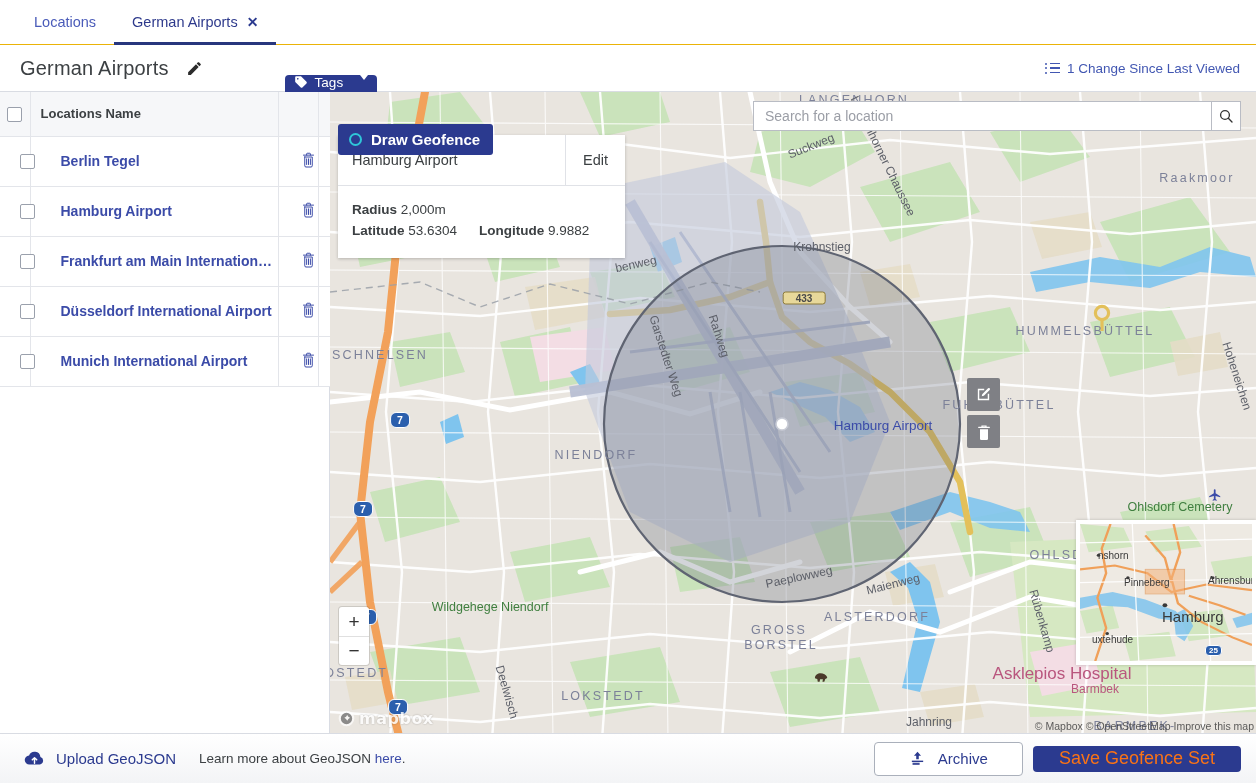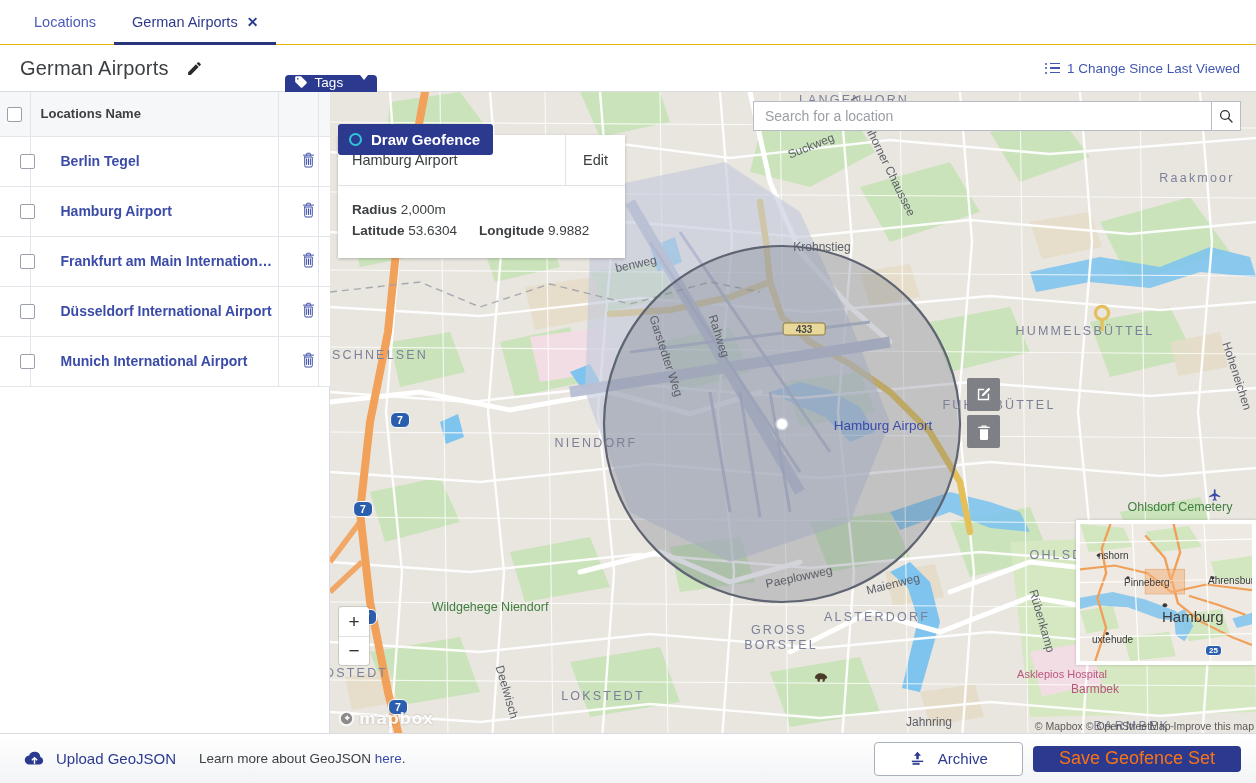--- a/index.html
+++ b/index.html
@@ -494,39 +494,39 @@
           </svg>
       </div>
 
       <div class="map-canvas" style="pointer-events:none;z-index:13" id="map-labels">
           <div style="position: absolute; white-space: nowrap; transform: translate(-50%, -50%); left: 524px; top: 8px; font-size: 12.5px; letter-spacing: 2.2px; color: rgb(124, 129, 153); font-weight: 400;">LANGENHORN</div>
           <div style="position: absolute; white-space: nowrap; transform: translate(-50%, -50%) rotate(-22deg); left: 481px; top: 54px; font-size: 12px; color: rgb(92, 95, 104);">Suckweg</div>
           <div style="position: absolute; white-space: nowrap; transform: translate(-50%, -50%) rotate(64deg); left: 553px; top: 64px; font-size: 12px; color: rgb(92, 95, 104);">Langenhorner Chaussee</div>
           <div style="position: absolute; white-space: nowrap; transform: translate(-50%, -50%); left: 867px; top: 86px; font-size: 12.5px; letter-spacing: 2.2px; color: rgb(124, 129, 153); font-weight: 400;">Raakmoor</div>
           <div style="position: absolute; white-space: nowrap; transform: translate(-50%, -50%); left: 492px; top: 155px; font-size: 12px; color: rgb(92, 95, 104);">Krohnstieg</div>
           <div style="position: absolute; white-space: nowrap; transform: translate(-50%, -50%) rotate(-12deg); left: 306px; top: 172px; font-size: 12px; color: rgb(92, 95, 104);">benweg</div>
-          <div style="position: absolute; white-space: nowrap; transform: translate(-50%, -50%); left: 474px; top: 237px; font-size: 10px; color: rgb(74, 74, 74); font-weight: bold; background: rgb(232, 216, 154); border: 1.5px solid rgb(140, 122, 58); border-radius: 3px; padding: 0px 12px;">433</div>
+          <div style="position: absolute; white-space: nowrap; transform: translate(-50%, -50%); left: 474px; top: 206px; font-size: 10px; color: rgb(74, 74, 74); font-weight: bold; background: rgb(232, 216, 154); border: 1.5px solid rgb(140, 122, 58); border-radius: 3px; padding: 0px 12px;">433</div>
           <div style="position: absolute; white-space: nowrap; transform: translate(-50%, -50%); left: 755px; top: 239px; font-size: 12.5px; letter-spacing: 2.2px; color: rgb(124, 129, 153); font-weight: 400;">HUMMELSBÜTTEL</div>
           <div style="position: absolute; white-space: nowrap; transform: translate(-50%, -50%); left: 50px; top: 263px; font-size: 12.5px; letter-spacing: 2.2px; color: rgb(124, 129, 153); font-weight: 400;">SCHNELSEN</div>
           <div style="position: absolute; white-space: nowrap; transform: translate(-50%, -50%) rotate(72deg); left: 907px; top: 284px; font-size: 12px; color: rgb(92, 95, 104);">Hoheneichen</div>
           <div style="position: absolute; white-space: nowrap; transform: translate(-50%, -50%) rotate(72deg); left: 336px; top: 264px; font-size: 12px; color: rgb(92, 95, 104);">Garstedter Weg</div>
           <div style="position: absolute; white-space: nowrap; transform: translate(-50%, -50%) rotate(72deg); left: 389px; top: 244px; font-size: 12px; color: rgb(92, 95, 104);">Rahweg</div>
           <div style="position: absolute; white-space: nowrap; transform: translate(-50%, -50%); left: 553px; top: 333px; font-size: 13.5px; color: rgb(59, 75, 168);">Hamburg Airport</div>
           <div style="position: absolute; white-space: nowrap; transform: translate(-50%, -50%); left: 669px; top: 313px; font-size: 12.5px; letter-spacing: 2.2px; color: rgb(124, 129, 153); font-weight: 400;">FUHLSBÜTTEL</div>
-          <div style="position: absolute; white-space: nowrap; transform: translate(-50%, -50%); left: 266px; top: 351px; font-size: 12.5px; letter-spacing: 2.2px; color: rgb(124, 129, 153); font-weight: 400;">NIENDORF</div>
+          <div style="position: absolute; white-space: nowrap; transform: translate(-50%, -50%); left: 266px; top: 363px; font-size: 12.5px; letter-spacing: 2.2px; color: rgb(124, 129, 153); font-weight: 400;">NIENDORF</div>
           <div style="position: absolute; white-space: nowrap; transform: translate(-50%, -50%); left: 743px; top: 419px; font-size: 12.5px; letter-spacing: 2.2px; color: rgb(124, 129, 153); font-weight: 400; margin-top: 44px;">OHLSDORF</div>
           <div style="position: absolute; white-space: nowrap; transform: translate(-50%, -50%); left: 850px; top: 415px; font-size: 12.5px; color: rgb(63, 127, 63);">Ohlsdorf Cemetery</div>
           <div style="position: absolute; white-space: nowrap; transform: translate(-50%, -50%) rotate(-12deg); left: 469px; top: 485px; font-size: 12px; color: rgb(92, 95, 104);">Paeplowweg</div>
           <div style="position: absolute; white-space: nowrap; transform: translate(-50%, -50%) rotate(-14deg); left: 563px; top: 492px; font-size: 12px; color: rgb(92, 95, 104);">Maienweg</div>
           <div style="position: absolute; white-space: nowrap; transform: translate(-50%, -50%); left: 547px; top: 525px; font-size: 12.5px; letter-spacing: 2.2px; color: rgb(124, 129, 153); font-weight: 400;">ALSTERDORF</div>
           <div style="position: absolute; white-space: nowrap; transform: translate(-50%, -50%); left: 160px; top: 515px; font-size: 12.5px; color: rgb(63, 127, 63);">Wildgehege Niendorf</div>
           <div style="position: absolute; white-space: nowrap; transform: translate(-50%, -50%); left: 449px; top: 538px; font-size: 12.5px; letter-spacing: 2.2px; color: rgb(124, 129, 153); font-weight: 400;">GROSS</div>
           <div style="position: absolute; white-space: nowrap; transform: translate(-50%, -50%); left: 451px; top: 553px; font-size: 12.5px; letter-spacing: 2.2px; color: rgb(124, 129, 153); font-weight: 400;">BORSTEL</div>
           <div style="position: absolute; white-space: nowrap; transform: translate(-50%, -50%) rotate(74deg); left: 712px; top: 529px; font-size: 12px; color: rgb(92, 95, 104);">Rübenkamp</div>
-          <div style="position: absolute; white-space: nowrap; transform: translate(-50%, -50%); left: 732px; top: 582px; font-size: 11px; color: rgb(185, 86, 126);">Asklepios Hospital</div>
+          <div style="position: absolute; white-space: nowrap; transform: translate(-50%, -50%); left: 732px; top: 582px; font-size: 17px; color: rgb(185, 86, 126);">Asklepios Hospital</div>
           <div style="position: absolute; white-space: nowrap; transform: translate(-50%, -50%); left: 732px; top: 597px; font-size: 12px; color: rgb(185, 86, 126); margin-left: 33px;">Barmbek</div>
           <div style="position: absolute; white-space: nowrap; transform: translate(-50%, -50%) rotate(74deg); left: 177px; top: 600px; font-size: 12px; color: rgb(92, 95, 104);">Deelwisch</div>
           <div style="position: absolute; white-space: nowrap; transform: translate(-50%, -50%); left: 273px; top: 604px; font-size: 12.5px; letter-spacing: 2.2px; color: rgb(124, 129, 153); font-weight: 400;">LOKSTEDT</div>
           <div style="position: absolute; white-space: nowrap; transform: translate(-50%, -50%); left: 21px; top: 581px; font-size: 12.5px; letter-spacing: 2.2px; color: rgb(124, 129, 153); font-weight: 400;">NDSTEDT</div>
           <div style="position: absolute; white-space: nowrap; transform: translate(-50%, -50%); left: 599px; top: 630px; font-size: 12px; color: rgb(92, 95, 104);">Jahnring</div>
           <div style="position: absolute; white-space: nowrap; transform: translate(-50%, -50%); left: 805px; top: 634px; font-size: 12.5px; letter-spacing: 2.2px; color: rgb(124, 129, 153); font-weight: 400;">BARMBEK-</div>
           <div style="position: absolute; white-space: nowrap; transform: translate(-50%, -50%); left: 70px; top: 328px; font-size: 10.5px; color: rgb(255, 255, 255); font-weight: bold; background: rgb(43, 95, 173); border: 1.5px solid rgb(255, 255, 255); border-radius: 6px; padding: 1px 6px;">7</div>
           <div style="position: absolute; white-space: nowrap; transform: translate(-50%, -50%); left: 33px; top: 417px; font-size: 10.5px; color: rgb(255, 255, 255); font-weight: bold; background: rgb(43, 95, 173); border: 1.5px solid rgb(255, 255, 255); border-radius: 6px; padding: 1px 6px;">7</div>
           <div style="position: absolute; white-space: nowrap; transform: translate(-50%, -50%); left: 37px; top: 525px; font-size: 10.5px; color: rgb(255, 255, 255); font-weight: bold; background: rgb(43, 95, 173); border: 1.5px solid rgb(255, 255, 255); border-radius: 6px; padding: 1px 6px;">7</div>
           <div style="position: absolute; white-space: nowrap; transform: translate(-50%, -50%); left: 68px; top: 615px; font-size: 10.5px; color: rgb(255, 255, 255); font-weight: bold; background: rgb(43, 95, 173); border: 1.5px solid rgb(255, 255, 255); border-radius: 6px; padding: 1px 6px;">7</div>

